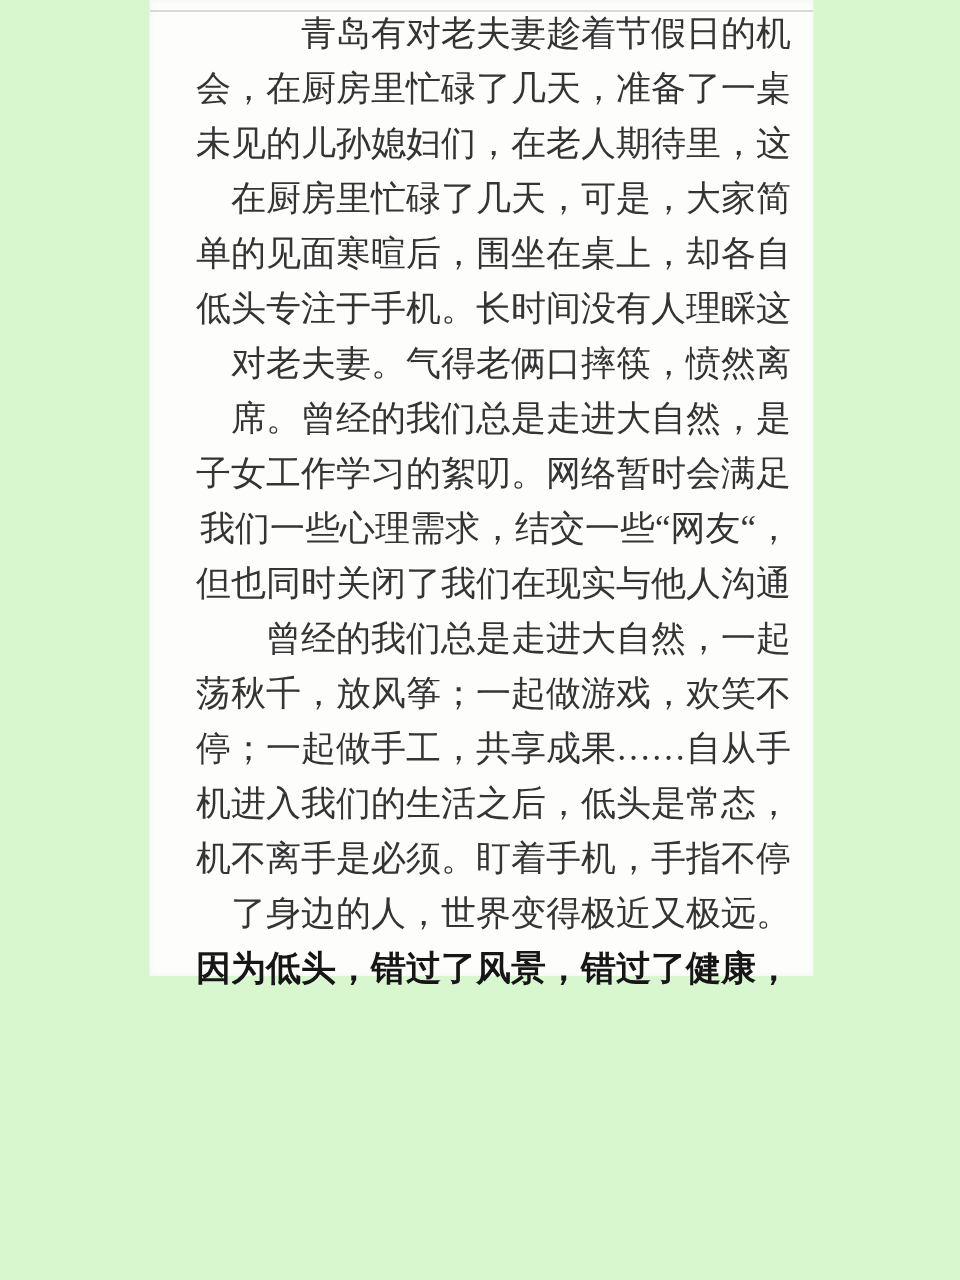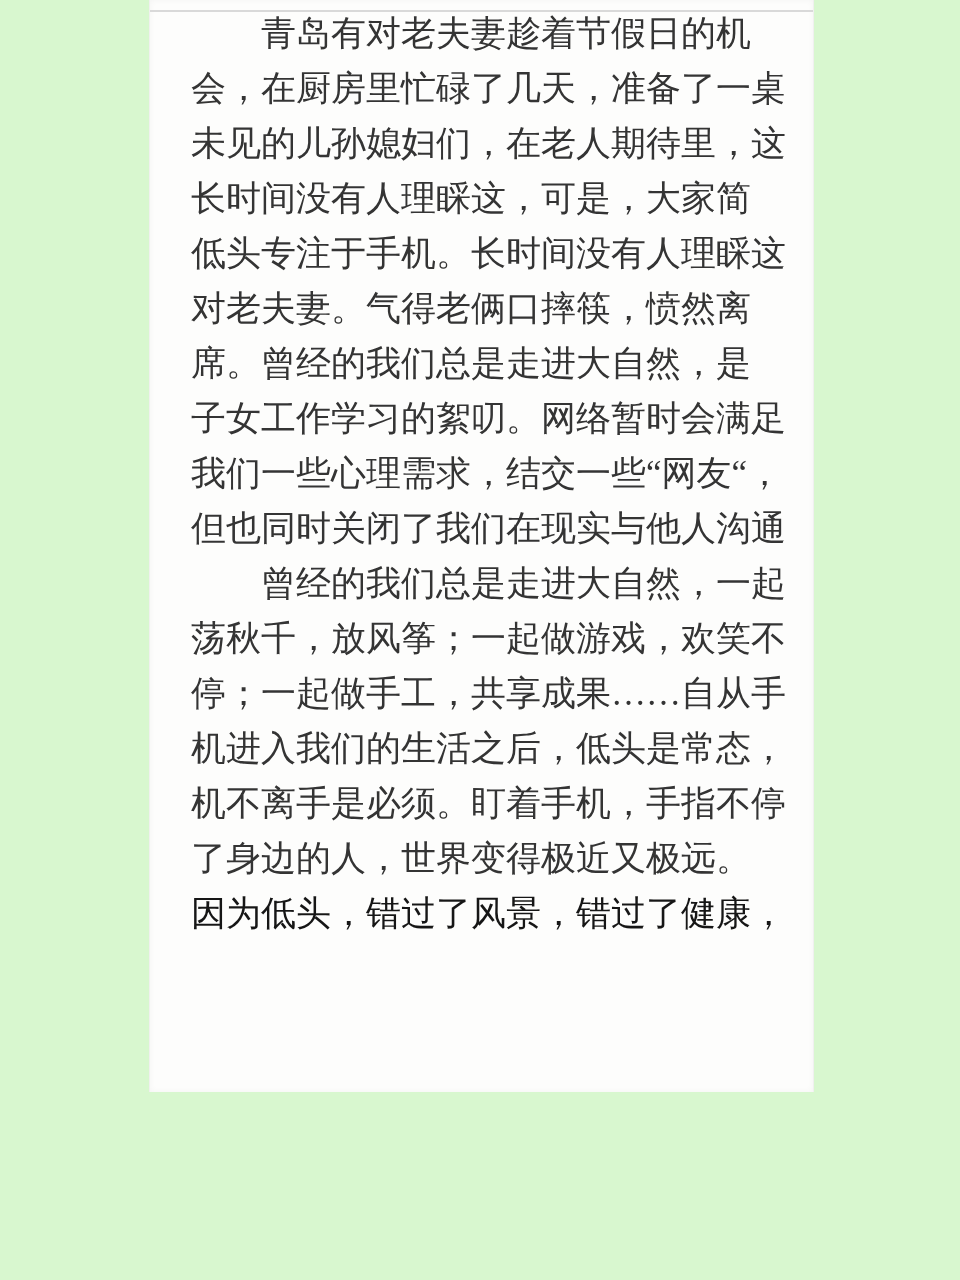--- a/index.html
+++ b/index.html
@@ -19,25 +19,26 @@
     width: 960px;
     height: 1280px;
     background: var(--bg);
     overflow: hidden;
   }
   .paper {
     position: absolute;
     left: 149px;
     top: 0;
     width: 665px;
-    height: 1092px;
+    height: 976px;
     background: var(--paper);
     border-left: 1px solid rgba(0,0,0,0.05);
     border-right: 1px solid rgba(0,0,0,0.05);
     box-shadow: 0 0 6px rgba(0,0,0,0.04) inset;
+    text-align: right;
   }
   .top-rule {
     position: absolute;
     top: 10px;
     left: 0;
     width: 100%;
     height: 2px;
     background: var(--rule);
   }
   .text-block {
@@ -49,35 +50,36 @@
   .line {
     height: 55px;
     line-height: 55px;
     font-size: 35px;
     color: var(--text);
     white-space: nowrap;
     letter-spacing: 0px;
   }
   .line.indent { padding-left: 70px; }
   .line.bold {
-    font-weight: 400;
+    font-weight: 700;
     color: var(--emph);
   }
 </style>
 </head>
 <body>
 
 <div class="canvas">
   <div class="paper">
     <div class="top-rule"></div>
     <div class="text-block">
         <div class="line indent">青岛有对老夫妻趁着节假日的机</div>
         <div class="line">会，在厨房里忙碌了几天，准备了一桌</div>
         <div class="line">未见的儿孙媳妇们，在老人期待里，这</div>
-        <div class="line">长时间没有人理睬这，可是，大家简</div>
+        <div class="line">在厨房里忙碌了几天，可是，大家简</div>
+        <div class="line">单的见面寒暄后，围坐在桌上，却各自</div>
         <div class="line">低头专注于手机。长时间没有人理睬这</div>
         <div class="line">对老夫妻。气得老俩口摔筷，愤然离</div>
         <div class="line">席。曾经的我们总是走进大自然，是</div>
         <div class="line">子女工作学习的絮叨。网络暂时会满足</div>
         <div class="line">我们一些心理需求，结交一些“网友“，</div>
         <div class="line">但也同时关闭了我们在现实与他人沟通</div>
         <div class="line indent">曾经的我们总是走进大自然，一起</div>
         <div class="line">荡秋千，放风筝；一起做游戏，欢笑不</div>
         <div class="line">停；一起做手工，共享成果……自从手</div>
         <div class="line">机进入我们的生活之后，低头是常态，</div>

